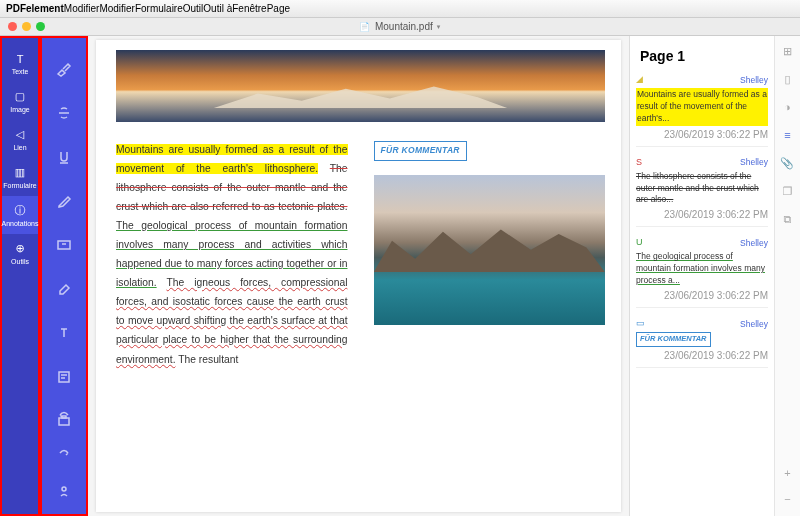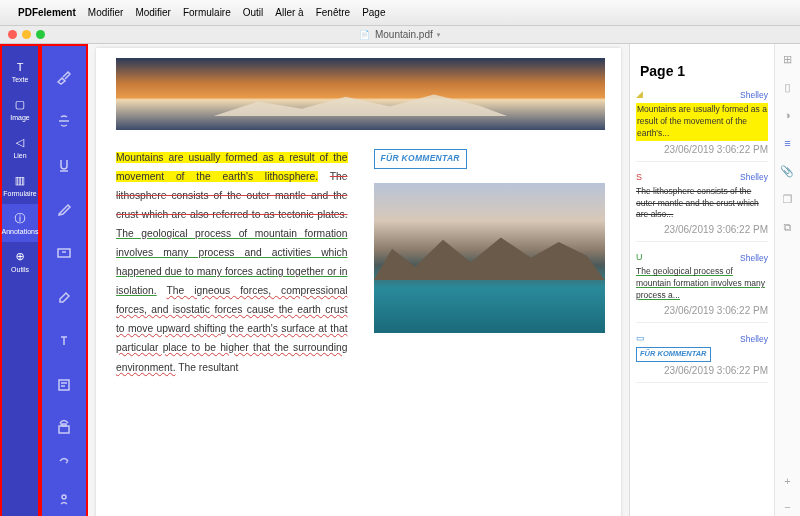--- a/index.html
+++ b/index.html
@@ -1,17 +1,17 @@
 <!DOCTYPE html>
 <html><head>
 <meta charset="utf-8">
 <style>
 * { margin: 0; padding: 0; box-sizing: border-box; font-family: -apple-system, BlinkMacSystemFont, "Segoe UI", sans-serif; }
 body { width: 800px; height: 516px; overflow: hidden; background: #fff; }
-.menubar { height: 26px; background: linear-gradient(#fafafa,#e8e8e8); display: flex; align-items: center; font-size: 10px; padding: 0 6px; gap: 12px; border-bottom: 1px solid #ccc; }
+.menubar { height: 18px; background: linear-gradient(#fafafa,#e8e8e8); display: flex; align-items: center; font-size: 10px; padding: 0 6px; border-bottom: 1px solid #ccc; }
 .menubar span { cursor: default; }
 .apple { font-size: 12px; }
 .titlebar { height: 18px; background: #ececec; display: flex; align-items: center; font-size: 10px; border-bottom: 1px solid #ccc; position: relative; }
 .traffic { display: flex; gap: 5px; padding-left: 8px; }
 .tl { width: 9px; height: 9px; border-radius: 50%; }
 .tl.r { background: #ff5f56; } .tl.y { background: #ffbd2e; } .tl.g { background: #27c93f; }
 .doctitle { position: absolute; left: 50%; transform: translateX(-50%); display: flex; align-items: center; gap: 4px; color: #555; }
 .doctitle::after { content: "▾"; font-size: 7px; color: #888; }
 .main { display: flex; height: 480px; }
 .sidebar-outer { width: 40px; background: #3a3fbd; border: 2px solid #ff0000; display: flex; flex-direction: column; align-items: center; padding-top: 6px; }
@@ -28,21 +28,21 @@
 .hero::after { content:""; position:absolute; bottom:14px; left:20%; width:60%; height:24px; background:#e8dcc8; clip-path: polygon(0 100%,15% 40%,30% 70%,45% 20%,60% 60%,75% 10%,90% 55%,100% 100%); opacity:.85; }
 .cols { display: flex; gap: 26px; }
 .col { flex: 1; font-size: 10.3px; line-height: 1.85; color: #333; text-align: justify; }
 .hl { background: #fff200; }
 .strike { text-decoration: line-through; text-decoration-color: #d04040; }
 .under-g { text-decoration: underline; text-decoration-color: #3a9a3a; }
 .squig { text-decoration: underline wavy #d04040; text-decoration-thickness: 1px; }
 .comment-box { border: 1.5px solid #3a8ad0; color: #3a8ad0; font-size: 8.5px; font-style: italic; font-weight: bold; padding: 1px 6px; display: inline-block; margin-bottom: 6px; letter-spacing: .3px; }
 .photo { width: 100%; height: 150px; background: linear-gradient(180deg,#b8c4d8 0%,#d8c8b8 25%,#8a7a6a 45%,#4a5a5a 55%,#2a8a9a 70%,#1a6a7a 100%); position: relative; margin-top: 8px; }
 .photo::before { content:""; position:absolute; top:35%; width:100%; height:30%; background:#6a5a4a; clip-path: polygon(0 100%,8% 30%,18% 70%,30% 10%,42% 60%,55% 5%,68% 50%,80% 15%,92% 45%,100% 100%); }
-.rpanel { width: 145px; background: #fff; border-left: 1px solid #ddd; padding: 19px 6px; font-size: 9px; overflow-y: auto; }
+.rpanel { width: 145px; background: #fff; border-left: 1px solid #ddd; padding: 12px 6px; font-size: 9px; overflow-y: auto; }
 .rpanel h3 { font-size: 14px; font-weight: 600; margin-bottom: 10px; padding-left: 4px; }
 .note { margin-bottom: 10px; border-bottom: 1px solid #eee; padding-bottom: 6px; }
 .note-hd { display: flex; justify-content: space-between; align-items: center; margin-bottom: 3px; }
 .note-ico { width: 11px; height: 11px; font-size: 9px; }
 .note-author { color: #4a68d8; font-size: 8.5px; }
 .note-txt { font-size: 8.5px; line-height: 1.4; color: #333; }
 .note-txt.hl { background: #fff200; padding: 1px; }
 .note-txt.strike { text-decoration: line-through; }
 .note-txt.under-g { text-decoration: underline; text-decoration-color: #3a9a3a; }
 .note-time { color: #999; font-size: 10px; text-align: right; margin-top: 3px; }
@@ -54,21 +54,21 @@
 </head>
 <body>
 
 <div class="menubar">
   <span class="apple"></span>
   <span style="font-weight:600">PDFelement</span>
   <span>Modifier</span>
   <span>Modifier</span>
   <span>Formulaire</span>
   <span>Outil</span>
-  <span>Aller à</span>
+  <span>Outil à</span>
   <span>Fenêtre</span>
   <span>Page</span>
 </div>
 
 <div class="titlebar">
   <div class="traffic">
     <div class="tl r"></div>
     <div class="tl y"></div>
     <div class="tl g"></div>
   </div>

